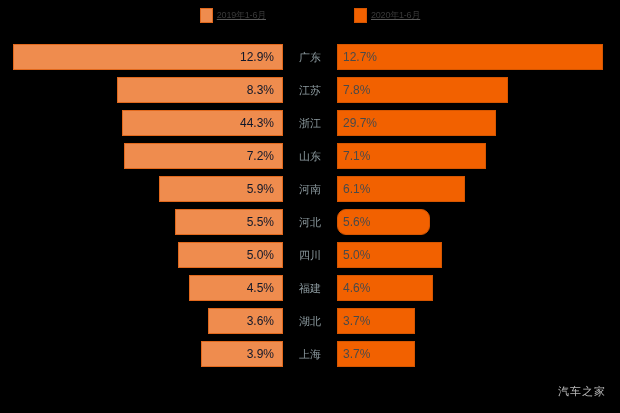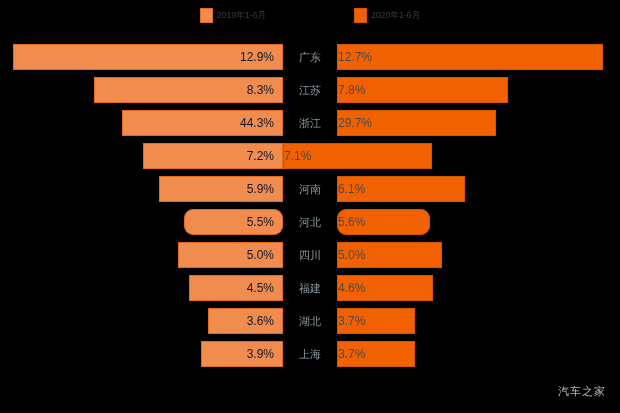--- a/index.html
+++ b/index.html
@@ -20,20 +20,21 @@
   .legend {
     position: absolute;
     top: 0;
     left: 0;
     width: 620px;
     height: 30px;
     display: flex;
     align-items: center;
     justify-content: center;
     gap: 88px;
+    text-decoration: underline;
   }
   .legend-item {
     display: flex;
     align-items: center;
     gap: 4px;
   }
   .legend-swatch {
     width: 11px;
     height: 13px;
     display: block;
@@ -111,21 +112,21 @@
     justify-content: flex-start;
   }
   .bar-right {
     height: 26px;
     background: #f26100;
     border: 1px solid #d65600;
     box-sizing: border-box;
     display: flex;
     align-items: center;
     justify-content: flex-start;
-    padding-left: 0;
+    padding-left: 5px;
     box-sizing: border-box;
   }
   .bar-right .val {
     font-size: 12px;
     color: #4a4a4a;
     white-space: nowrap;
   }
 
   
   .watermark {
@@ -160,21 +161,21 @@
       </div>
       <div class="center-label">广东</div>
       <div class="right-half">
         <div class="bar-right" style="width: 266.23px;">
           <span class="val">12.7%</span>
         </div>
       </div>
     </div>
     <div class="row">
       <div class="left-half">
-        <div class="bar-left" style="width: 189px;">
+        <div class="bar-left" style="width: 166px;">
           <span class="val">8.3%</span>
         </div>
       </div>
       <div class="center-label">江苏</div>
       <div class="right-half">
         <div class="bar-right" style="width: 171px;">
           <span class="val">7.8%</span>
         </div>
       </div>
     </div>
@@ -186,24 +187,25 @@
       </div>
       <div class="center-label">浙江</div>
       <div class="right-half">
         <div class="bar-right" style="width: 159.319px;">
           <span class="val">29.7%</span>
         </div>
       </div>
     </div>
     <div class="row">
       <div class="left-half">
-        <div class="bar-left" style="width: 140px;">
+        <div class="bar-left" style="width: 159px;">
           <span class="val">7.2%</span>
         </div>
       </div>
+      <div class="center-label">山东</div>
       <div class="right-half">
         <div class="bar-right" style="width: 148.837px;">
           <span class="val">7.1%</span>
         </div>
       </div>
     </div>
     <div class="row">
       <div class="left-half">
         <div class="bar-left" style="width: 123.681px;">
           <span class="val">5.9%</span>
@@ -211,21 +213,21 @@
       </div>
       <div class="center-label">河南</div>
       <div class="right-half">
         <div class="bar-right" style="width: 127.874px;">
           <span class="val">6.1%</span>
         </div>
       </div>
     </div>
     <div class="row">
       <div class="left-half">
-        <div class="bar-left" style="width: 99px; border-radius: 9px;">
+        <div class="bar-left" style="width: 108px;">
           <span class="val">5.5%</span>
         </div>
       </div>
       <div class="center-label">河北</div>
       <div class="right-half">
         <div class="bar-right" style="width: 93px; border-radius: 9px;">
           <span class="val">5.6%</span>
         </div>
       </div>
     </div>

